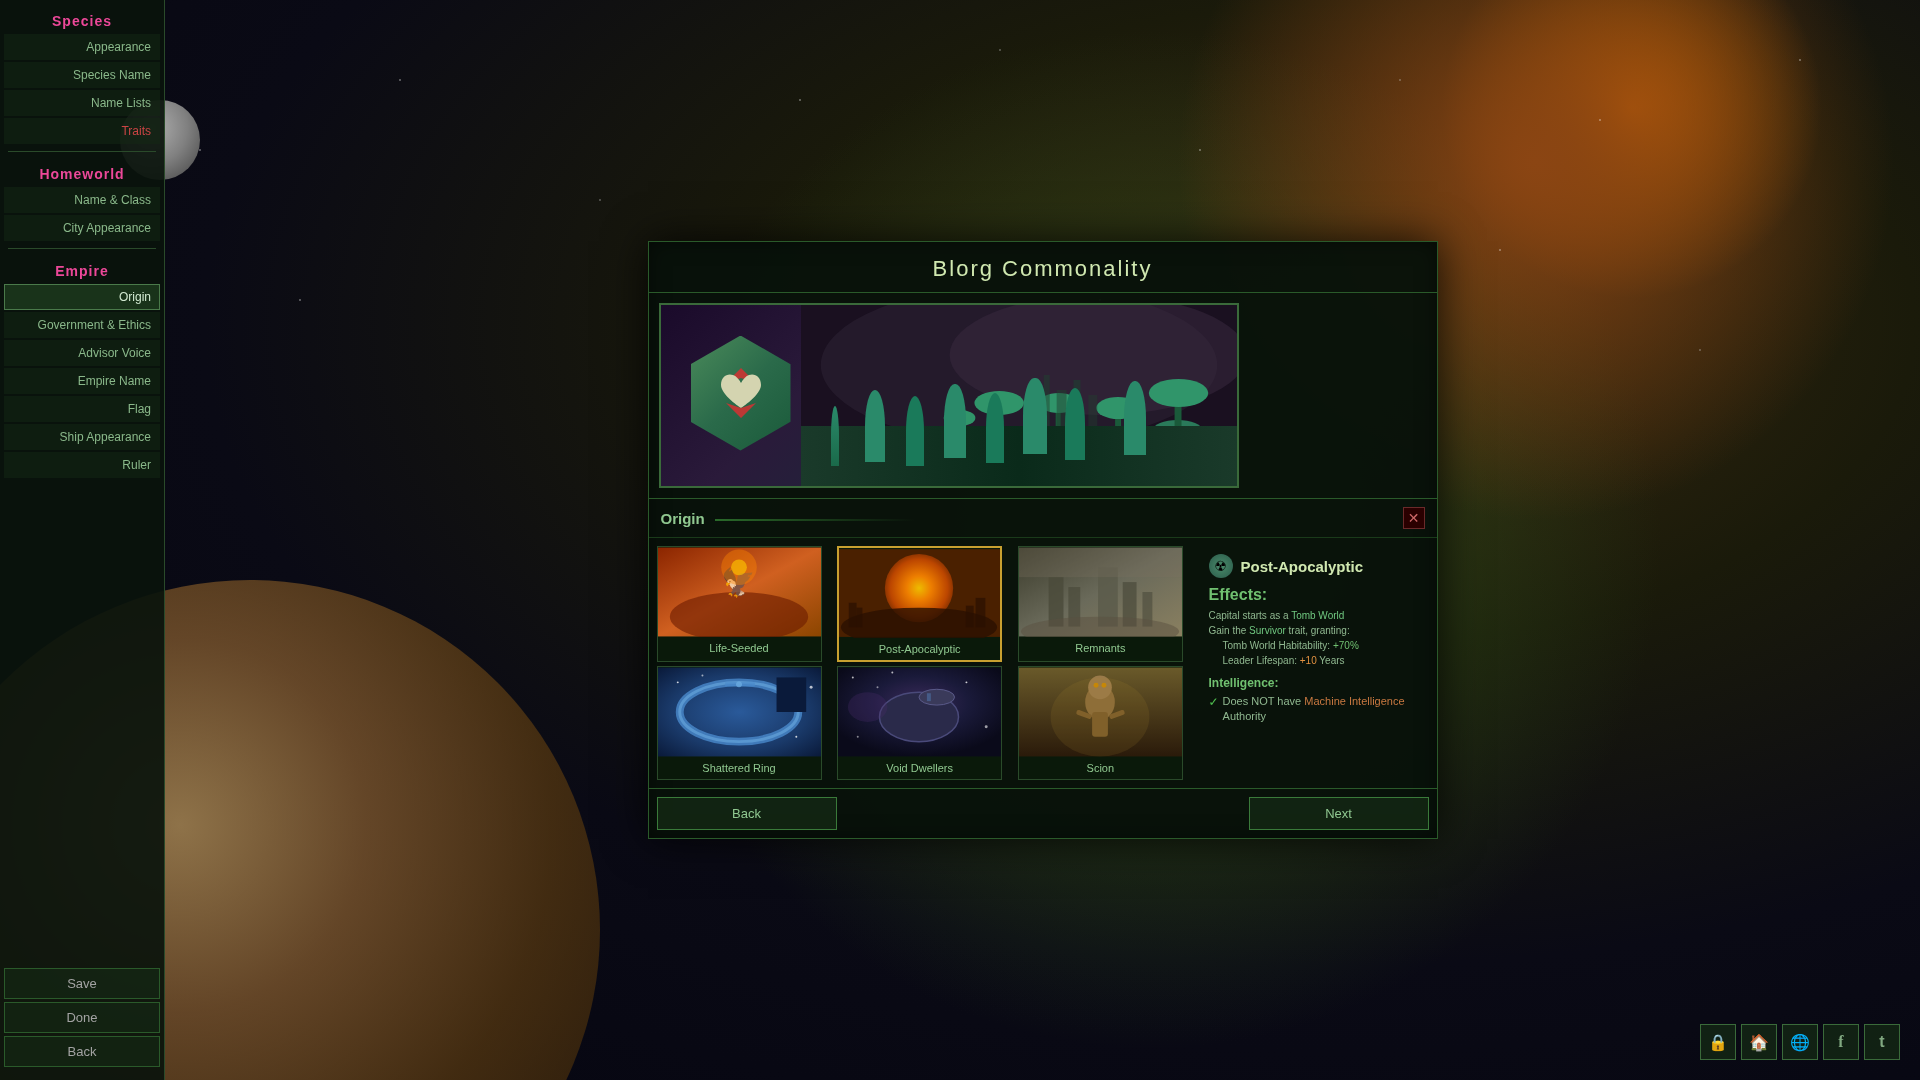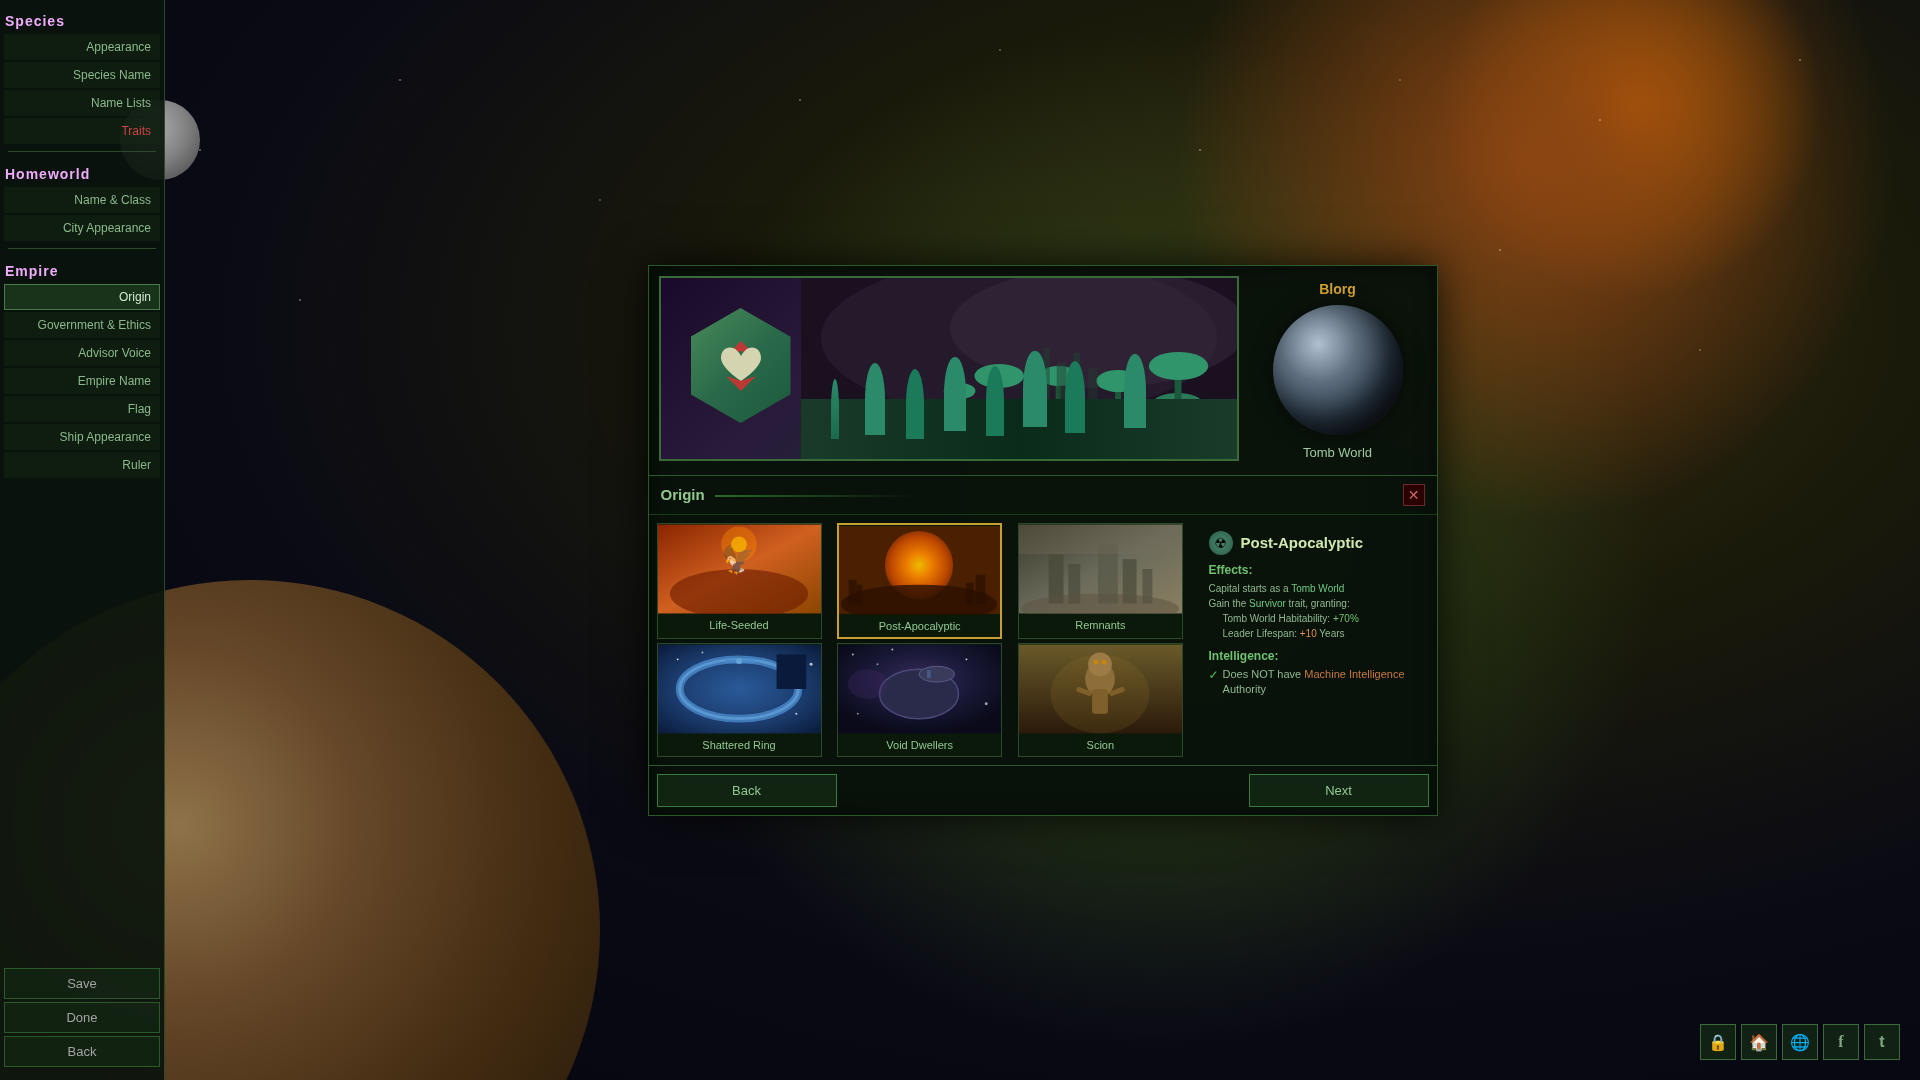--- a/index.html
+++ b/index.html
@@ -85,22 +85,22 @@
       height: 1080px;
       background: rgba(10, 20, 12, 0.92);
       border-right: 1px solid #2a4a2a;
       z-index: 10;
       display: flex;
       flex-direction: column;
       padding-top: 5px;
     }
 
     .sidebar-section-title {
-      text-align: left;
-      color: #f0abfc;
+      text-align: center;
+      color: #ec4899;
       font-size: 14px;
       font-weight: bold;
       padding: 8px 5px 4px;
       letter-spacing: 1px;
     }
 
     .sidebar-item {
       display: block;
       text-align: right;
       padding: 5px 8px;
@@ -392,21 +392,21 @@
 
     .info-desc {
       color: #809880;
       font-size: 11px;
       line-height: 1.4;
       margin-bottom: 10px;
     }
 
     .info-effects-title {
       color: #70c070;
-      font-size: 12px;
+      font-size: 16px;
       font-weight: bold;
       margin-bottom: 4px;
     }
 
     .info-effect-line {
       color: #90b890;
       font-size: 10px;
       line-height: 1.5;
     }
 
@@ -539,20 +539,21 @@
   <div class="sidebar-bottom">
     <div class="sidebar-bottom-btn">Save</div>
     <div class="sidebar-bottom-btn">Done</div>
     <div class="sidebar-bottom-btn">Back</div>
   </div>
 </div>
 
 <div class="main">
   <div class="dialog">
 
+    <div class="dialog-title">Blorg Commonality</div>
 
     <div class="banner-area">
       <div class="banner-image">
 
         <div class="banner-emblem">
           <div class="emblem-hex">
             <svg width="60" height="60" viewBox="0 0 60 60">
 
               <polygon points="30,5 45,20 30,15 15,20" fill="#cc3333" opacity="0.9"></polygon>
 
@@ -595,25 +596,20 @@
 
             <rect x="230" y="80" width="8" height="60" fill="#204030" opacity="0.6"></rect>
             <rect x="245" y="70" width="6" height="70" fill="#204030" opacity="0.5"></rect>
             <rect x="258" y="85" width="10" height="55" fill="#204030" opacity="0.5"></rect>
             <rect x="275" y="75" width="7" height="65" fill="#204030" opacity="0.6"></rect>
             <rect x="290" y="90" width="9" height="50" fill="#204030" opacity="0.4"></rect>
           </svg>
         </div>
       </div>
 
-      <div class="planet-panel">
-        <div class="planet-name-label">Blorg</div>
-        <div class="planet-sphere"></div>
-        <div class="planet-type">Tomb World</div>
-      </div>
     </div>
 
     <div class="origin-section">
       <div class="origin-header">
         <div class="origin-title">Origin</div>
         <div class="close-btn">✕</div>
       </div>
 
       <div class="origin-grid">
 

